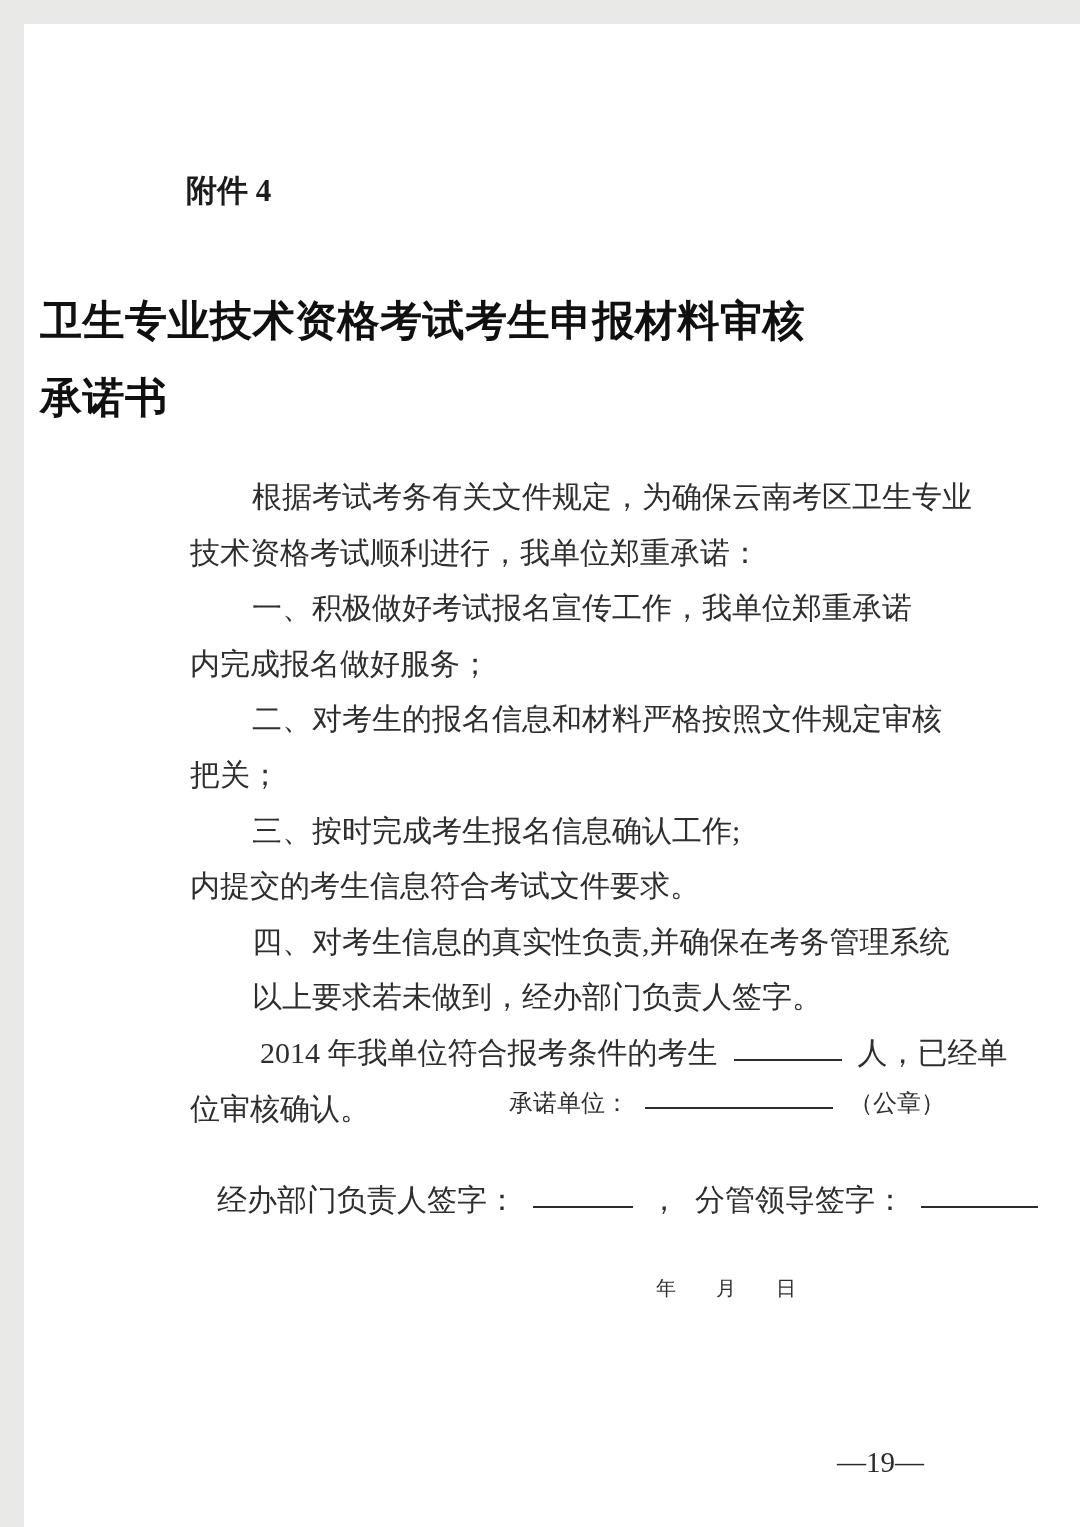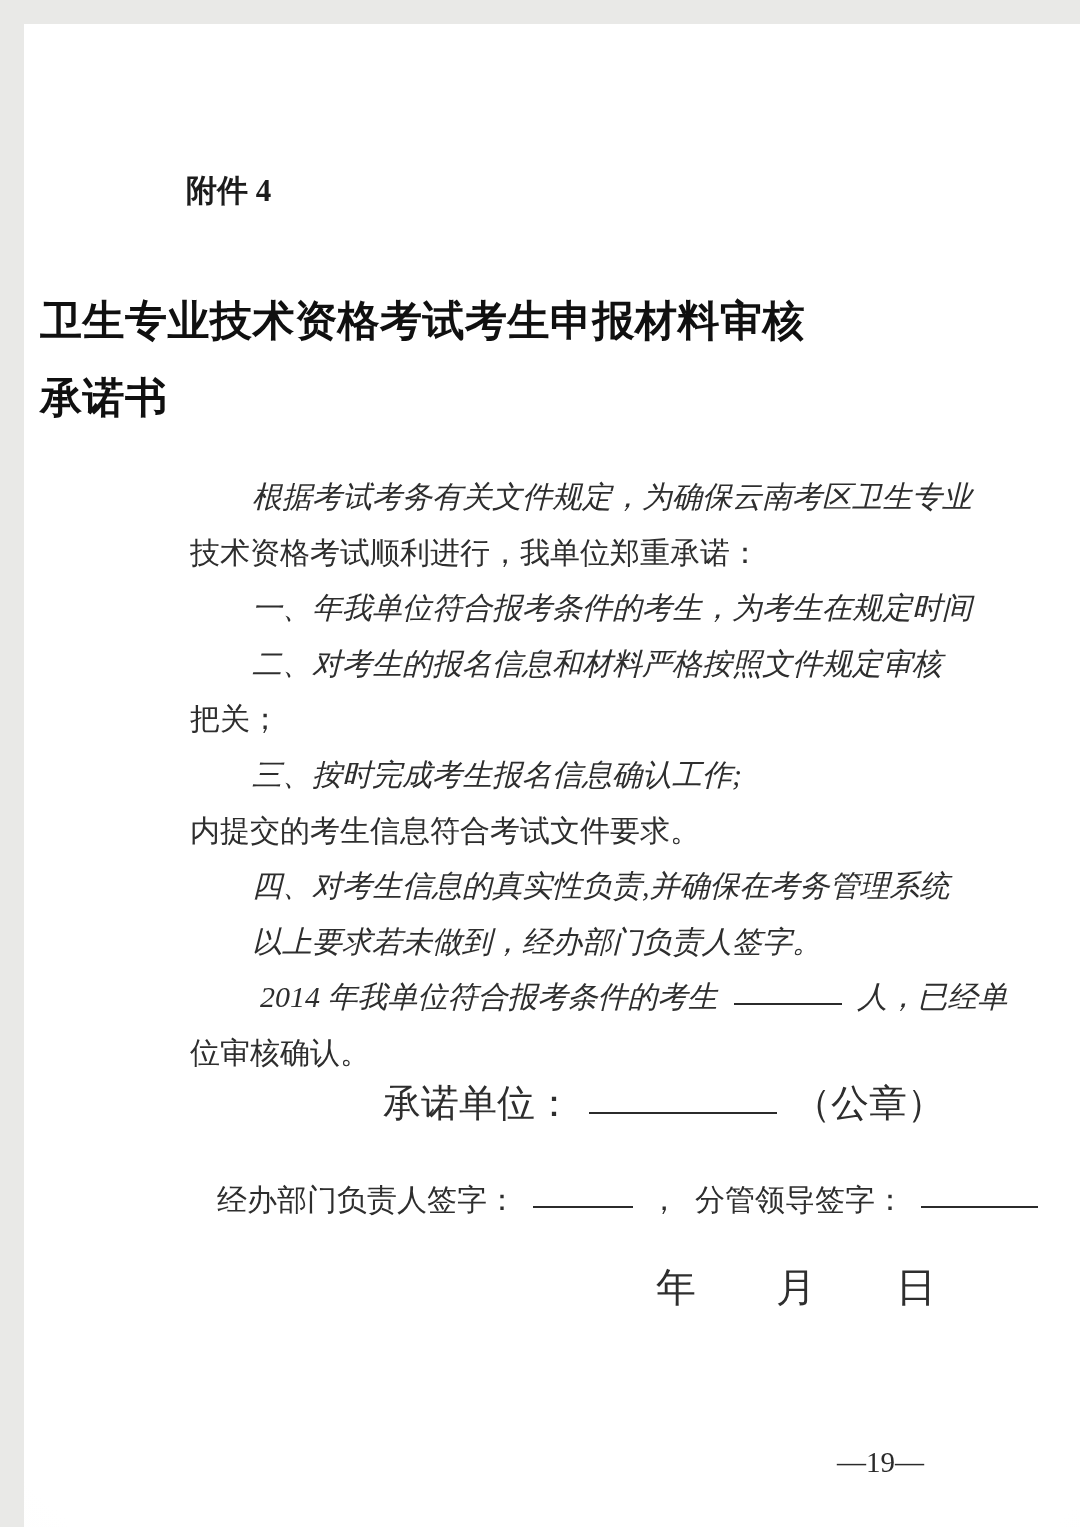--- a/index.html
+++ b/index.html
@@ -22,40 +22,40 @@
     font-weight:700; font-size:42px;
     line-height:69px; color:#101010; letter-spacing:0.5px;
   }
   .doc-body {
     position:absolute; left:150px; top:433px; width:790px;
     font-size:30px; color:#2e2e2e;
   }
   .line {
     height:47.6px; line-height:47.6px; white-space:nowrap;
   }
-  .indent { text-indent:62px;font-style:italic; }
+  .indent { text-indent:62px; }
   .blank {
     display:inline-block; height:0.55em; vertical-align:-6px;
     border-bottom:2px solid #2b2b2b;
   }
   .w110 { width:108px; }
   .w185 { width:188px; }
   .w100 { width:100px; }
   .w115 { width:117px; }
   .unit-line {
     position:absolute; top:1051px; right:143px;
-    font-size:38px; line-height:40px; color:#2e2e2e; white-space:nowrap;
+    font-size:24px; line-height:40px; color:#2e2e2e; white-space:nowrap;
   }
   .sign-line {
     position:absolute; left:177px; top:1150px;
     font-size:30px; line-height:36px; color:#2e2e2e; white-space:nowrap;font-family:Liberation Serif, serif;
   }
   .date-line {
     position:absolute; left:624px; top:1238px;
-    font-size:40px; line-height:36px; color:#2e2e2e; white-space:pre;
+    font-size:20px; line-height:36px; color:#2e2e2e; white-space:pre;
   }
   .page-number {
     position:absolute; right:172px; top:1414px;
     font-size:29px; color:#2a2a2a;
   }
 </style>
 </head>
 <body>
 
 <div class="page">
@@ -63,21 +63,22 @@
   <div class="attachment">附件 4</div>
 
   <div class="title-block">
     <div>卫生专业技术资格考试考生申报材料审核</div>
     <div>承诺书</div>
   </div>
 
   <div class="doc-body">
     <div class="line indent">根据考试考务有关文件规定，为确保云南考区卫生专业</div>
     <div class="line">技术资格考试顺利进行，我单位郑重承诺：</div>
-    <div class="line indent">一、年我单位符合报考条件的考生，为考生在规定时间</div>
+    <div class="line indent">一、积极做好考试报名宣传工作，我单位郑重承诺</div>
+    <div class="line">内完成报名做好服务；</div>
     <div class="line indent">二、对考生的报名信息和材料严格按照文件规定审核</div>
     <div class="line">把关；</div>
     <div class="line indent">三、按时完成考生报名信息确认工作;</div>
     <div class="line">内提交的考生信息符合考试文件要求。</div>
     <div class="line indent">四、对考生信息的真实性负责,并确保在考务管理系统</div>
     <div class="line indent">以上要求若未做到，经办部门负责人签字。</div>
     <div class="line indent"><span>2014 年我单位符合报考条件的考生</span><span class="blank w110"></span><span>人，已经单</span></div>
     <div class="line">位审核确认。</div>
   </div>
 

